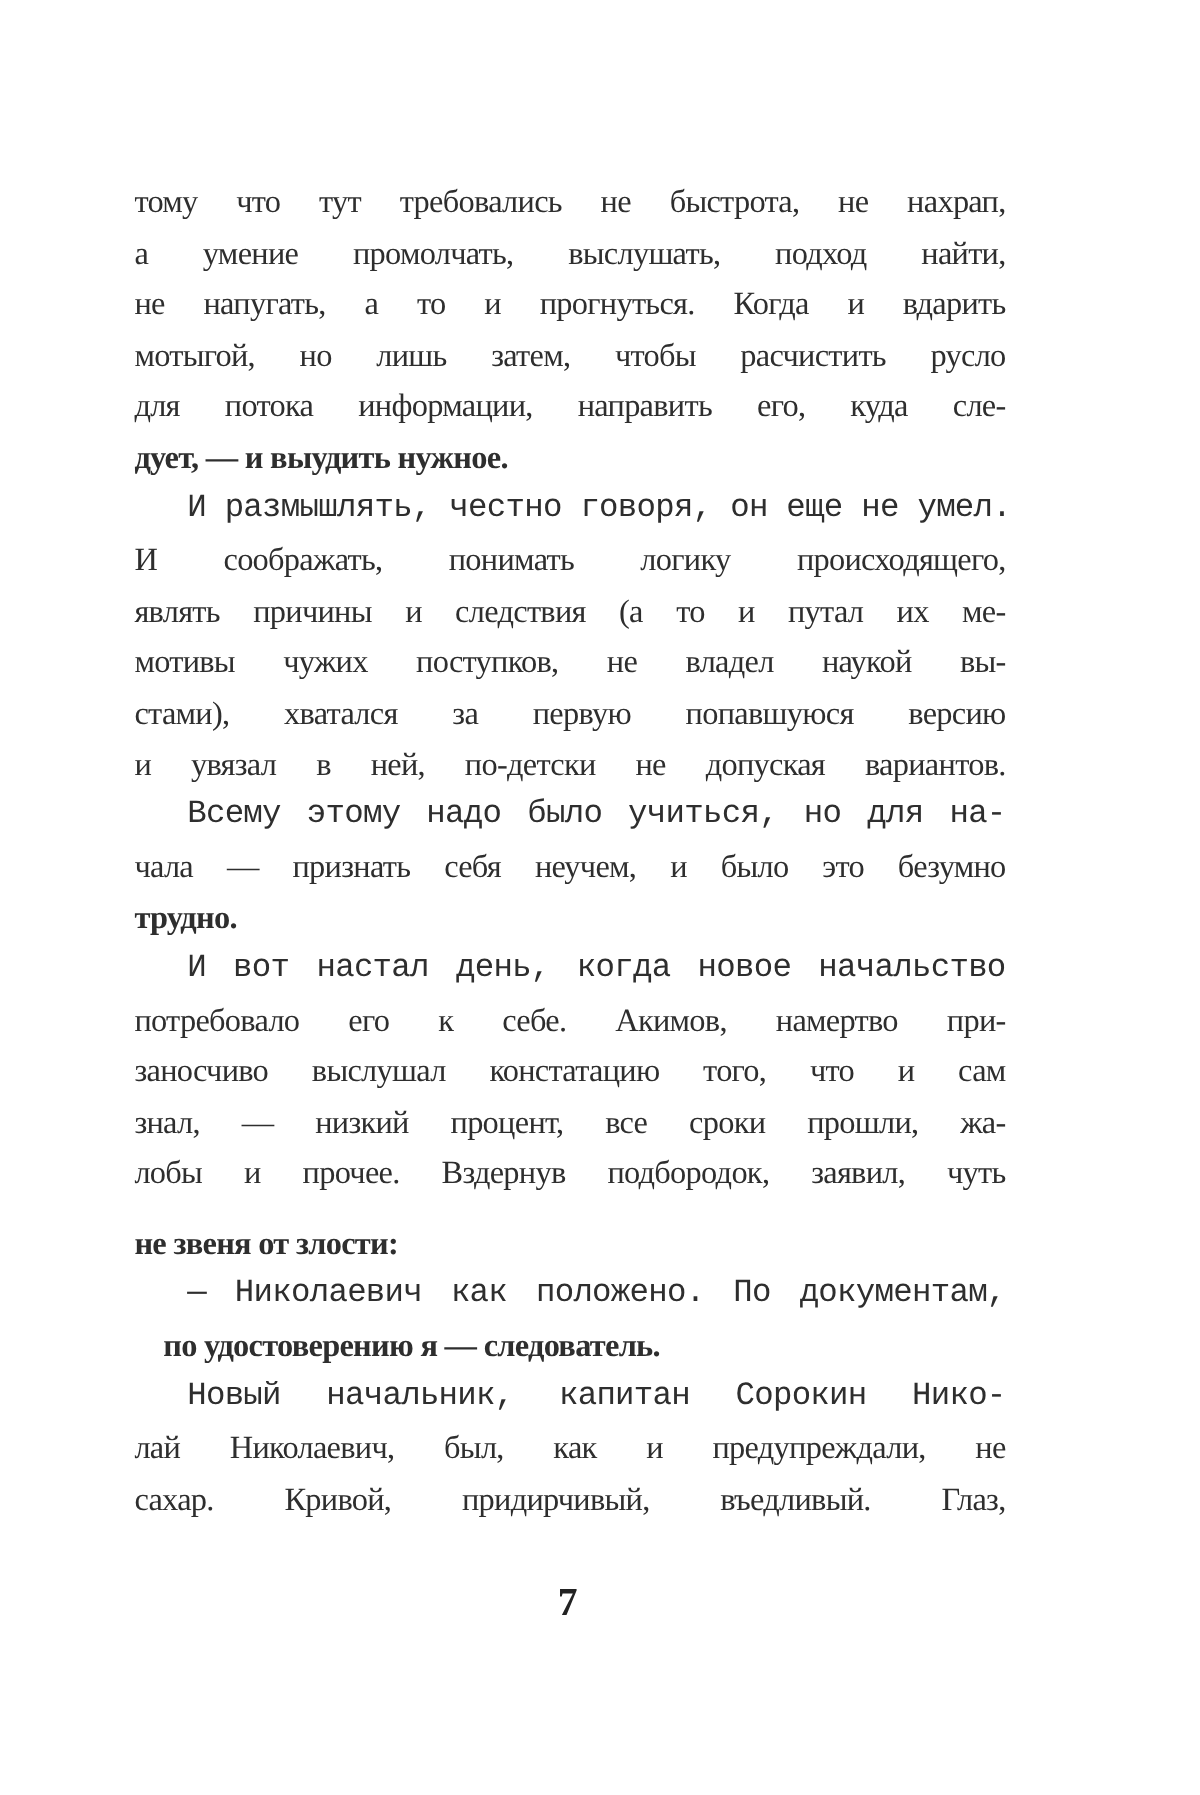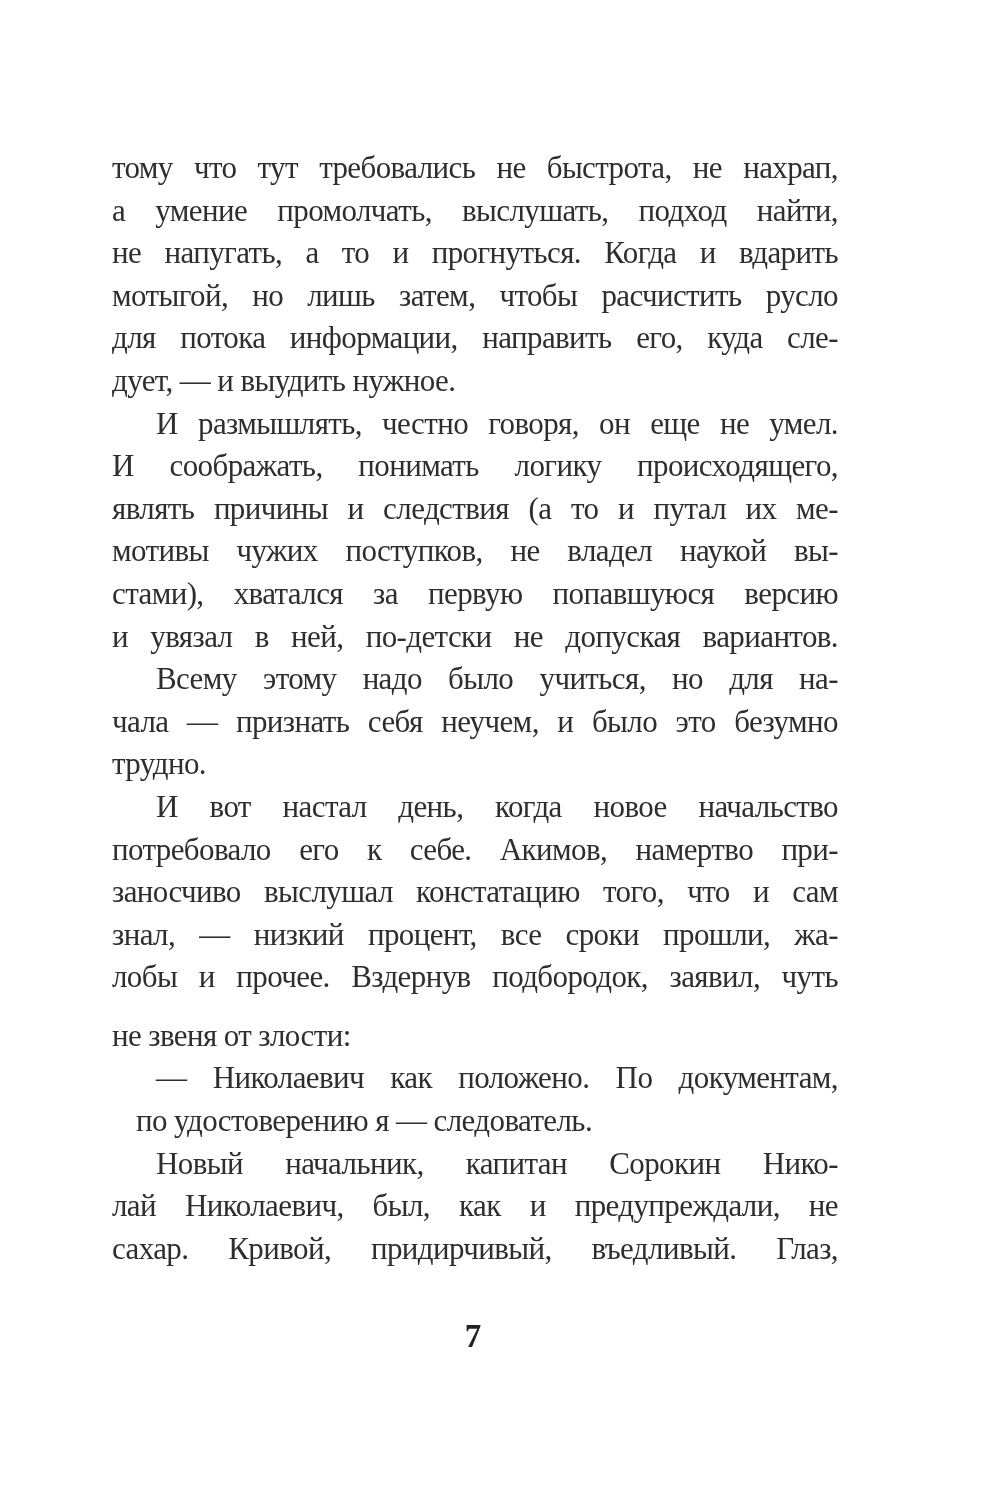--- a/index.html
+++ b/index.html
@@ -12,39 +12,41 @@
       height: 1496px;
       position: relative;
       overflow: hidden;
     }
     .page {
       position: absolute;
       left: 112px;
       top: 147px;
       width: 726px;
       font-family: "Liberation Serif", "DejaVu Serif", serif;
-      font-size: 31px;
+      font-size: 27px;
       line-height: 42.6px;
       color: #2e2e2e;
     }
     .line {
       display: block;
       height: 42.6px;
       white-space: nowrap;
       text-align: justify;
       text-align-last: justify;
       transform-origin: left center;
       letter-spacing: -0.6px;
       word-spacing: 0px;
     }
     .line.last {
       text-align-last: left;
+      font-weight: bold;
     }
     .line.indent {
       padding-left: 44px;
+      font-family: Liberation Mono, monospace;
     }
     .para { display: block; }
     .page-number {
       position: absolute;
       left: 0;
       width: 946px;
       top: 1318px;
       text-align: center;
       font-family: "Liberation Serif", "DejaVu Serif", serif;
       font-weight: bold;

